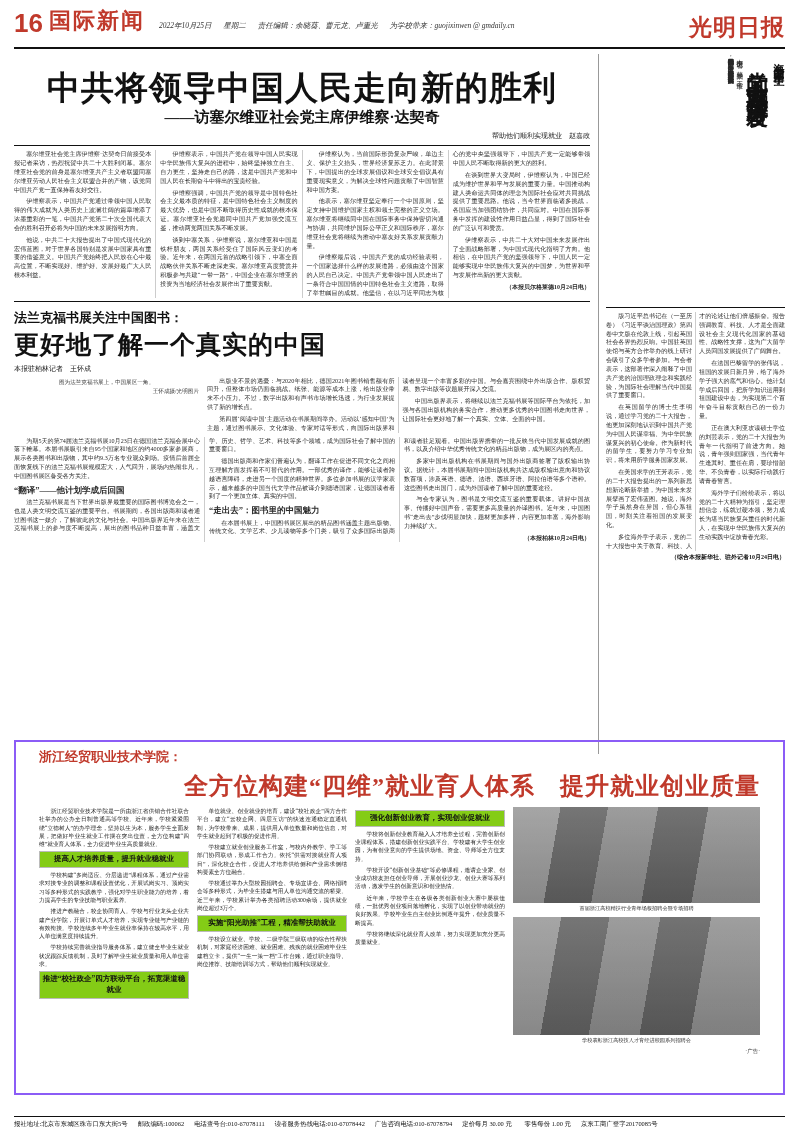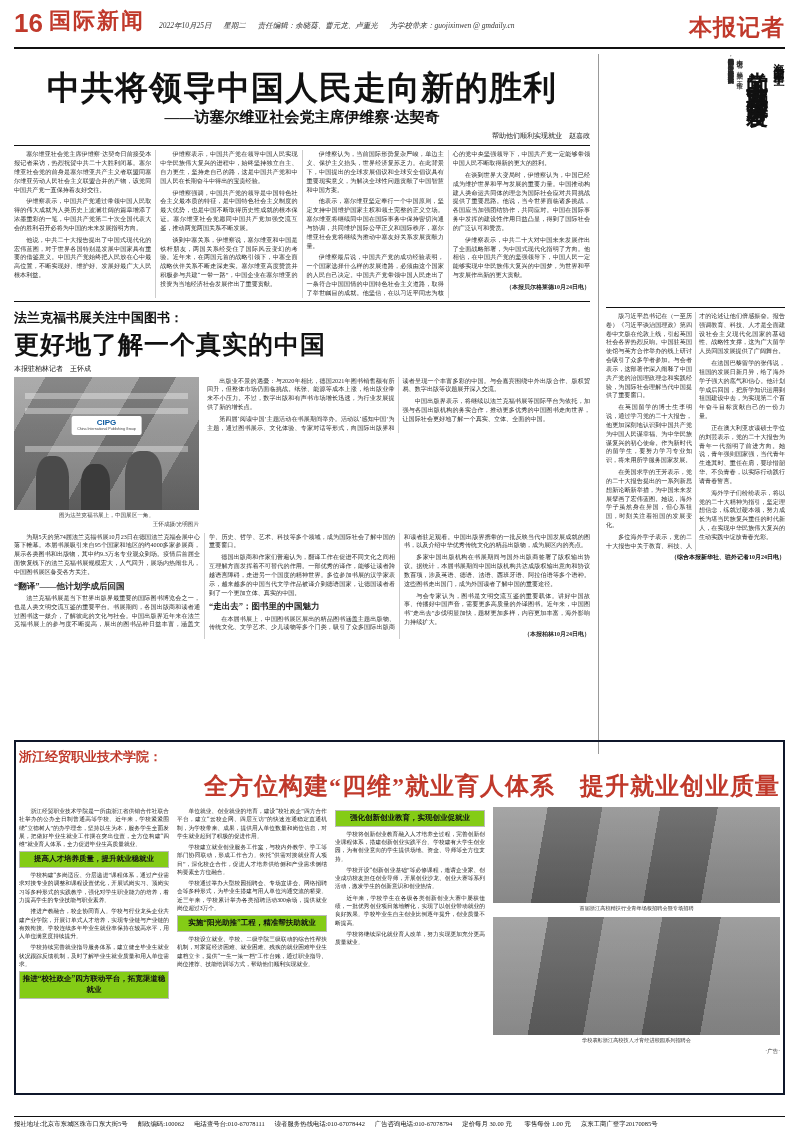--- a/index.html
+++ b/index.html
@@ -67,21 +67,21 @@
   .vhead-wrap { display:flex; justify-content:flex-end; height:250px; }
   .vtitle { writing-mode: vertical-rl; font-size:22px; font-weight:bold; letter-spacing:3px; line-height:1.25; }
   .vtitle.small { font-size:11px; font-weight:bold; letter-spacing:2px; }
   .vbyline { writing-mode:vertical-rl; font-size:6.5px; letter-spacing:1px; color:#222; }
   .vtext { writing-mode: vertical-rl; font-size:6.1px; line-height:1.5; height:205px; text-align:justify; color:#2a2a2a;}
   .rcols { font-size:6.1px; line-height:1.45; text-align:justify; color:#2a2a2a; column-count:2; column-gap:7px; column-rule:1px solid #ccc;}
   .rcols p { margin:0 0 3px; text-indent:2em; }
   .src-line { font-size:6px; text-align:right; font-weight:bold; margin-top:2px;}
 
   
-  .ad { position:absolute; left:14px; right:14px; top:740px; height:355px; border:2px solid #0f172a; padding:6px 3px; }
+  .ad { position:absolute; left:14px; right:14px; top:740px; height:355px; border:2px solid #8b5cf6; padding:6px 23px; }
   .ad-org { font-size:13px; font-weight:bold; color:#c0392b; }
   .ad-title { font-size:24px; font-weight:bold; color:#c0392b; text-align:right; margin:4px 0 5px; letter-spacing:1px; }
   .ad-body { display:flex; gap:8px; }
   .ad-col { font-size:5.7px; line-height:1.45; text-align:justify; color:#222; }
   .ad-col p { margin:0 0 3px; text-indent:2em; }
   .ad-c1 { width:150px; }
   .ad-c2 { width:150px; }
   .ad-c3 { width:150px; }
   .ad-c5 { width:auto; flex:1; }
   .ad-band { background:#84cc16; border:1px solid #bbb; text-align:center; font-size:7.5px; font-weight:bold; padding:2px 0; margin:3px 0; color:#111;}
@@ -104,21 +104,21 @@
 
   <div class="masthead">
     <div class="page-num">16</div>
     <div class="section-name">国际新闻</div>
     <div class="mast-meta">
       <span>2022年10月25日</span>
       <span>星期二</span>
       <span>责任编辑：余晓葵、曹元龙、卢重光</span>
       <span>为学校带来：guojixinwen @ gmdaily.cn</span>
     </div>
-    <div class="paper-logo">本报记者</div>
+    <div class="paper-logo">光明日报</div>
   </div>
 
   <div class="body-grid">
 
     <div class="left-col">
 
       <h1 class="headline">中共将领导中国人民走向新的胜利</h1>
       <div class="subheadline">——访塞尔维亚社会党主席伊维察·达契奇</div>
       <div class="byline">帮助他们顺利实现就业　赵嘉政</div>
       <div class="rule-d"></div>
@@ -139,32 +139,20 @@
       </div>
 
       <div class="rule-d"></div>
 
       <div class="head2-kicker">法兰克福书展关注中国图书：</div>
       <div class="head2">更好地了解一个真实的中国</div>
       <div class="byline2">本报驻柏林记者　王怀成</div>
 
       <div class="mid-grid">
         <div class="photo-block">
-          <div class="photo">
-            <div class="shelf" style="top:12%"></div>
-            <div class="shelf" style="top:24%"></div>
-            <div class="shelf" style="top:52%"></div>
-            <div class="logo-badge">
-              <span>CIPG</span>
-              <small>China International Publishing Group</small>
-            </div>
-            <div class="person" style="left:12%; width:18%; height:40%;"></div>
-            <div class="person" style="left:36%; width:16%; height:34%; background:#3b3b3b;"></div>
-            <div class="person" style="left:60%; width:20%; height:44%; background:#555;"></div>
-          </div>
           <div class="caption">图为法兰克福书展上，中国展区一角。</div>
           <div class="photo-credit">王怀成摄/光明图片</div>
         </div>
 
         <div style="flex:1;">
           <div class="cols2">
             <p>出版业不景的遇憂：与2020年相比，德国2021年图书销售额有所回升，但整体市场仍面临挑战。纸张、能源等成本上涨，给出版业带来不小压力。不过，数字出版和有声书市场增长迅速，为行业发展提供了新的增长点。</p>
             <p>第四届‘阅读中国’主题活动在书展期间举办。活动以‘感知中国’为主题，通过图书展示、文化体验、专家对话等形式，向国际出版界和读者呈现一个丰富多彩的中国。与会嘉宾围绕中外出版合作、版权贸易、数字出版等议题展开深入交流。</p>
             <p>中国出版界表示，将继续以法兰克福书展等国际平台为依托，加强与各国出版机构的务实合作，推动更多优秀的中国图书走向世界，让国际社会更好地了解一个真实、立体、全面的中国。</p>
           </div>

